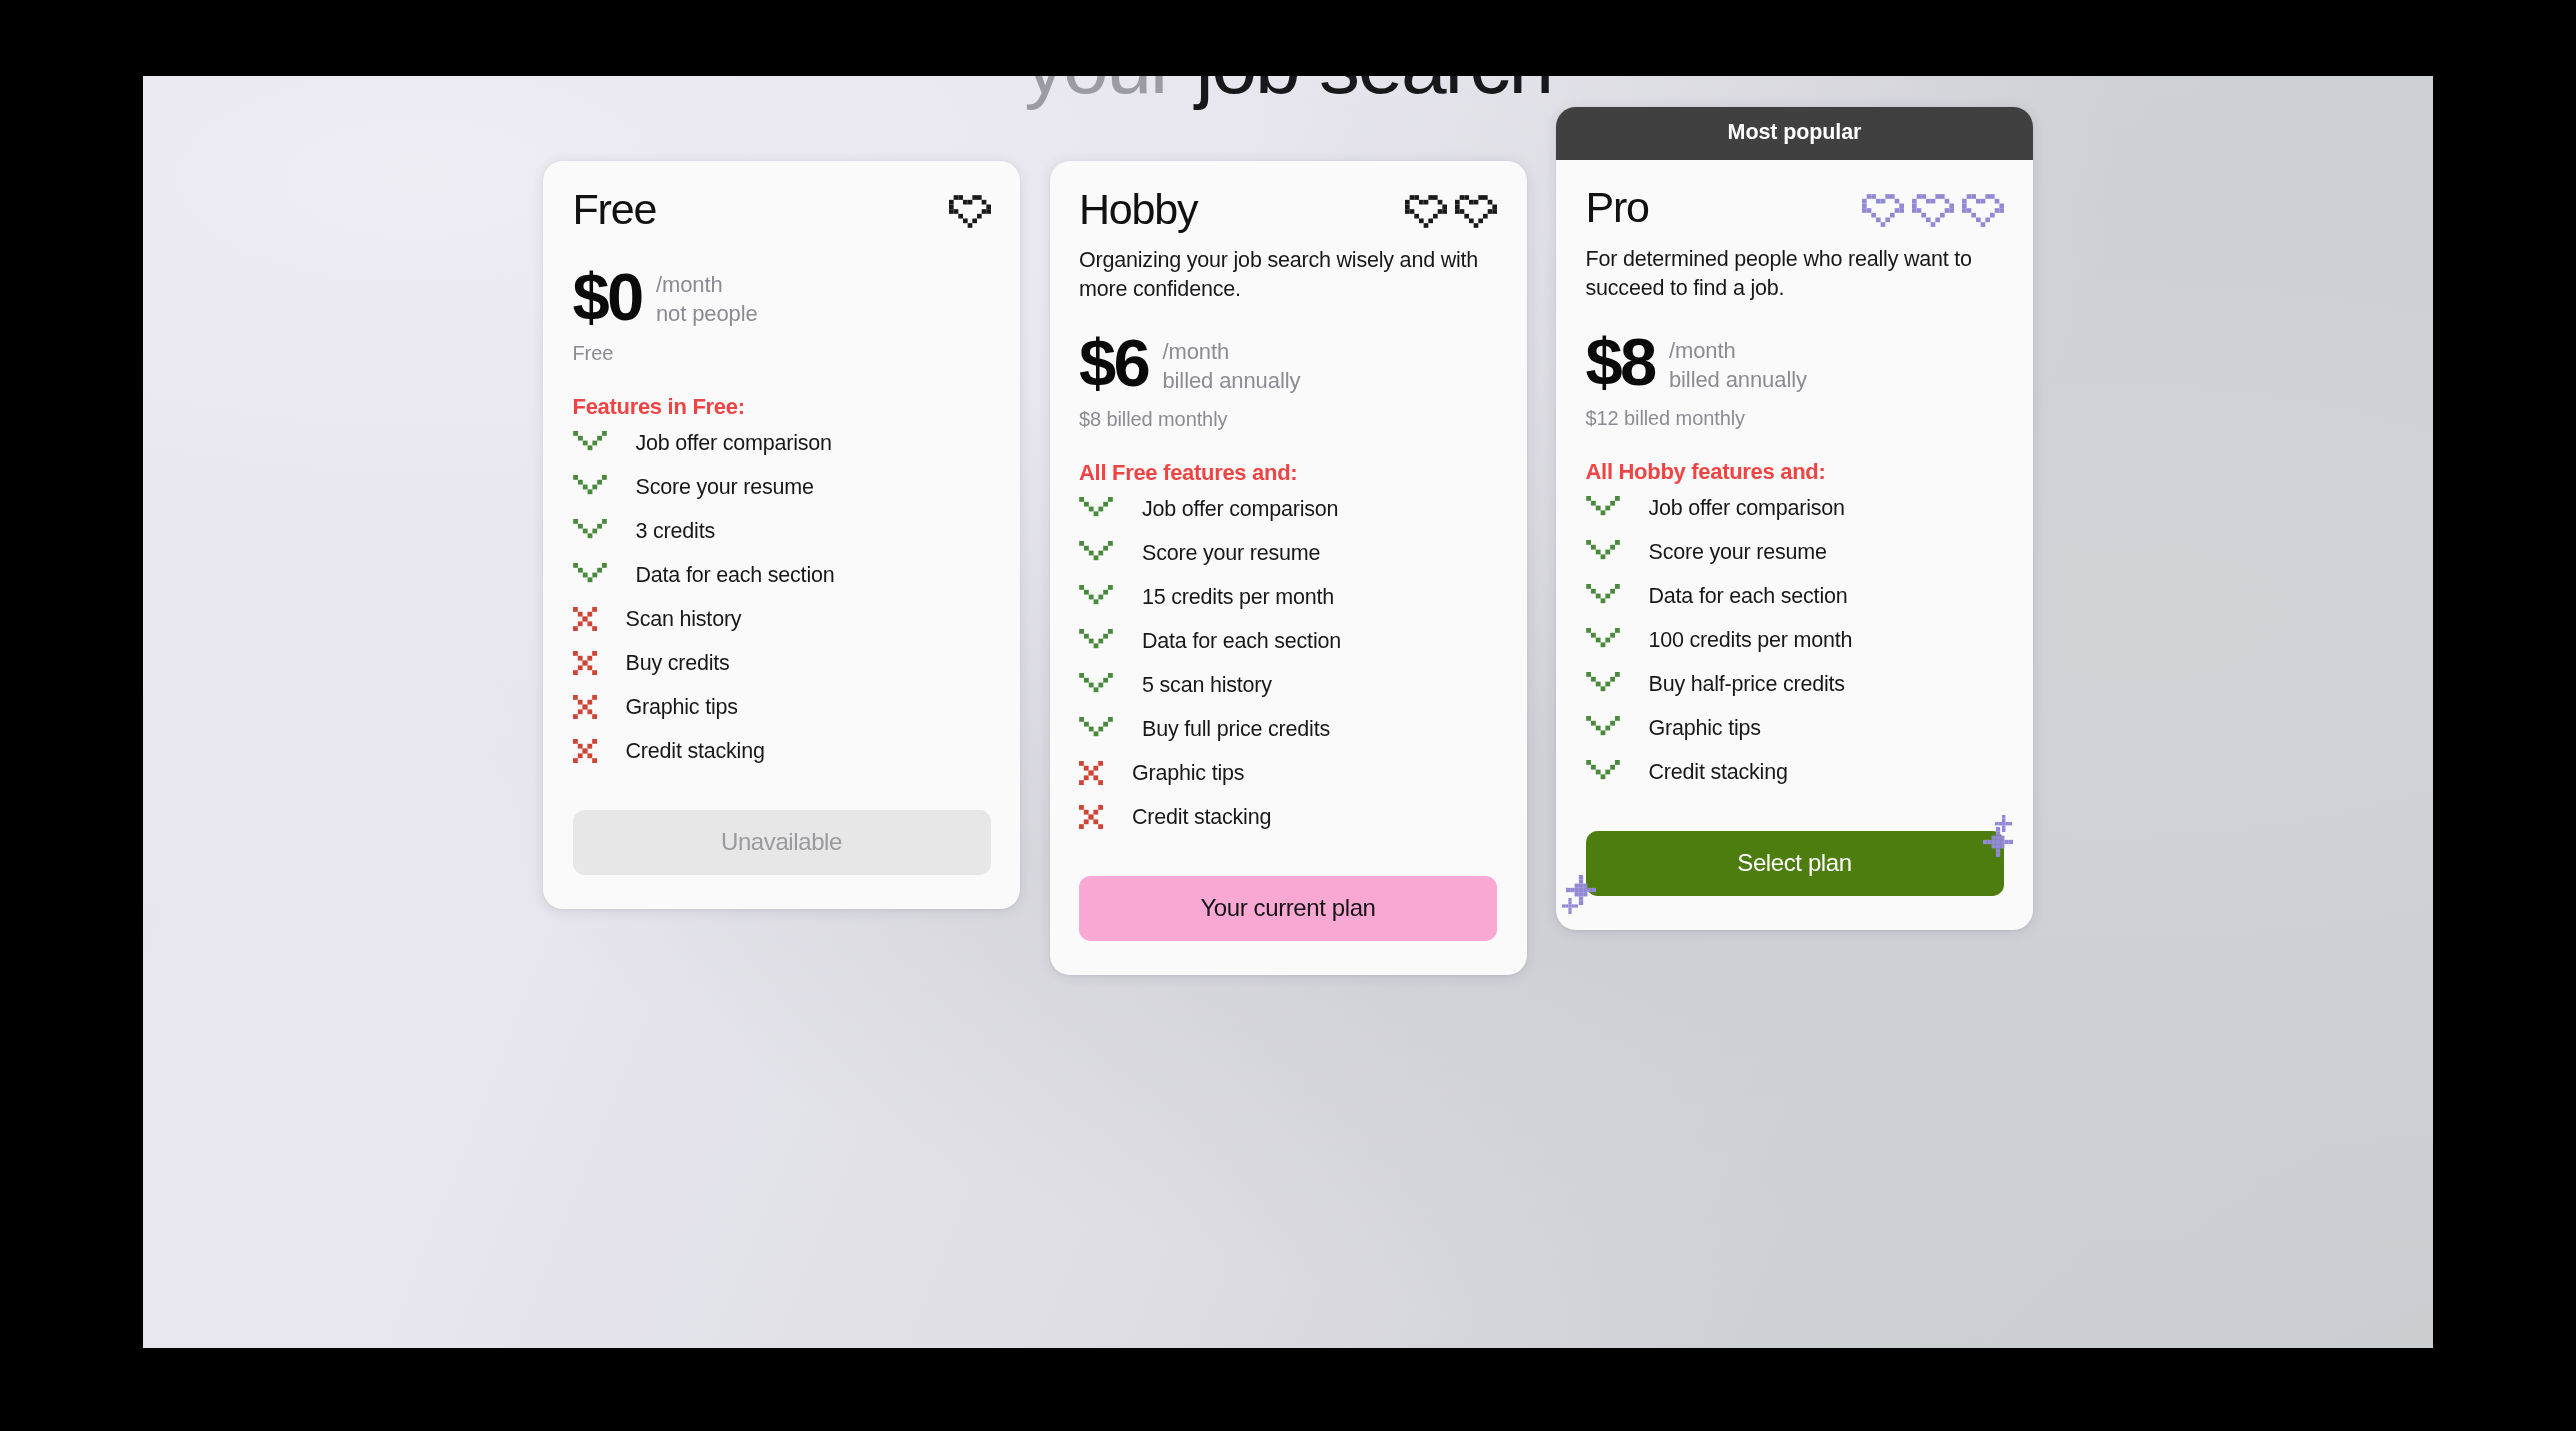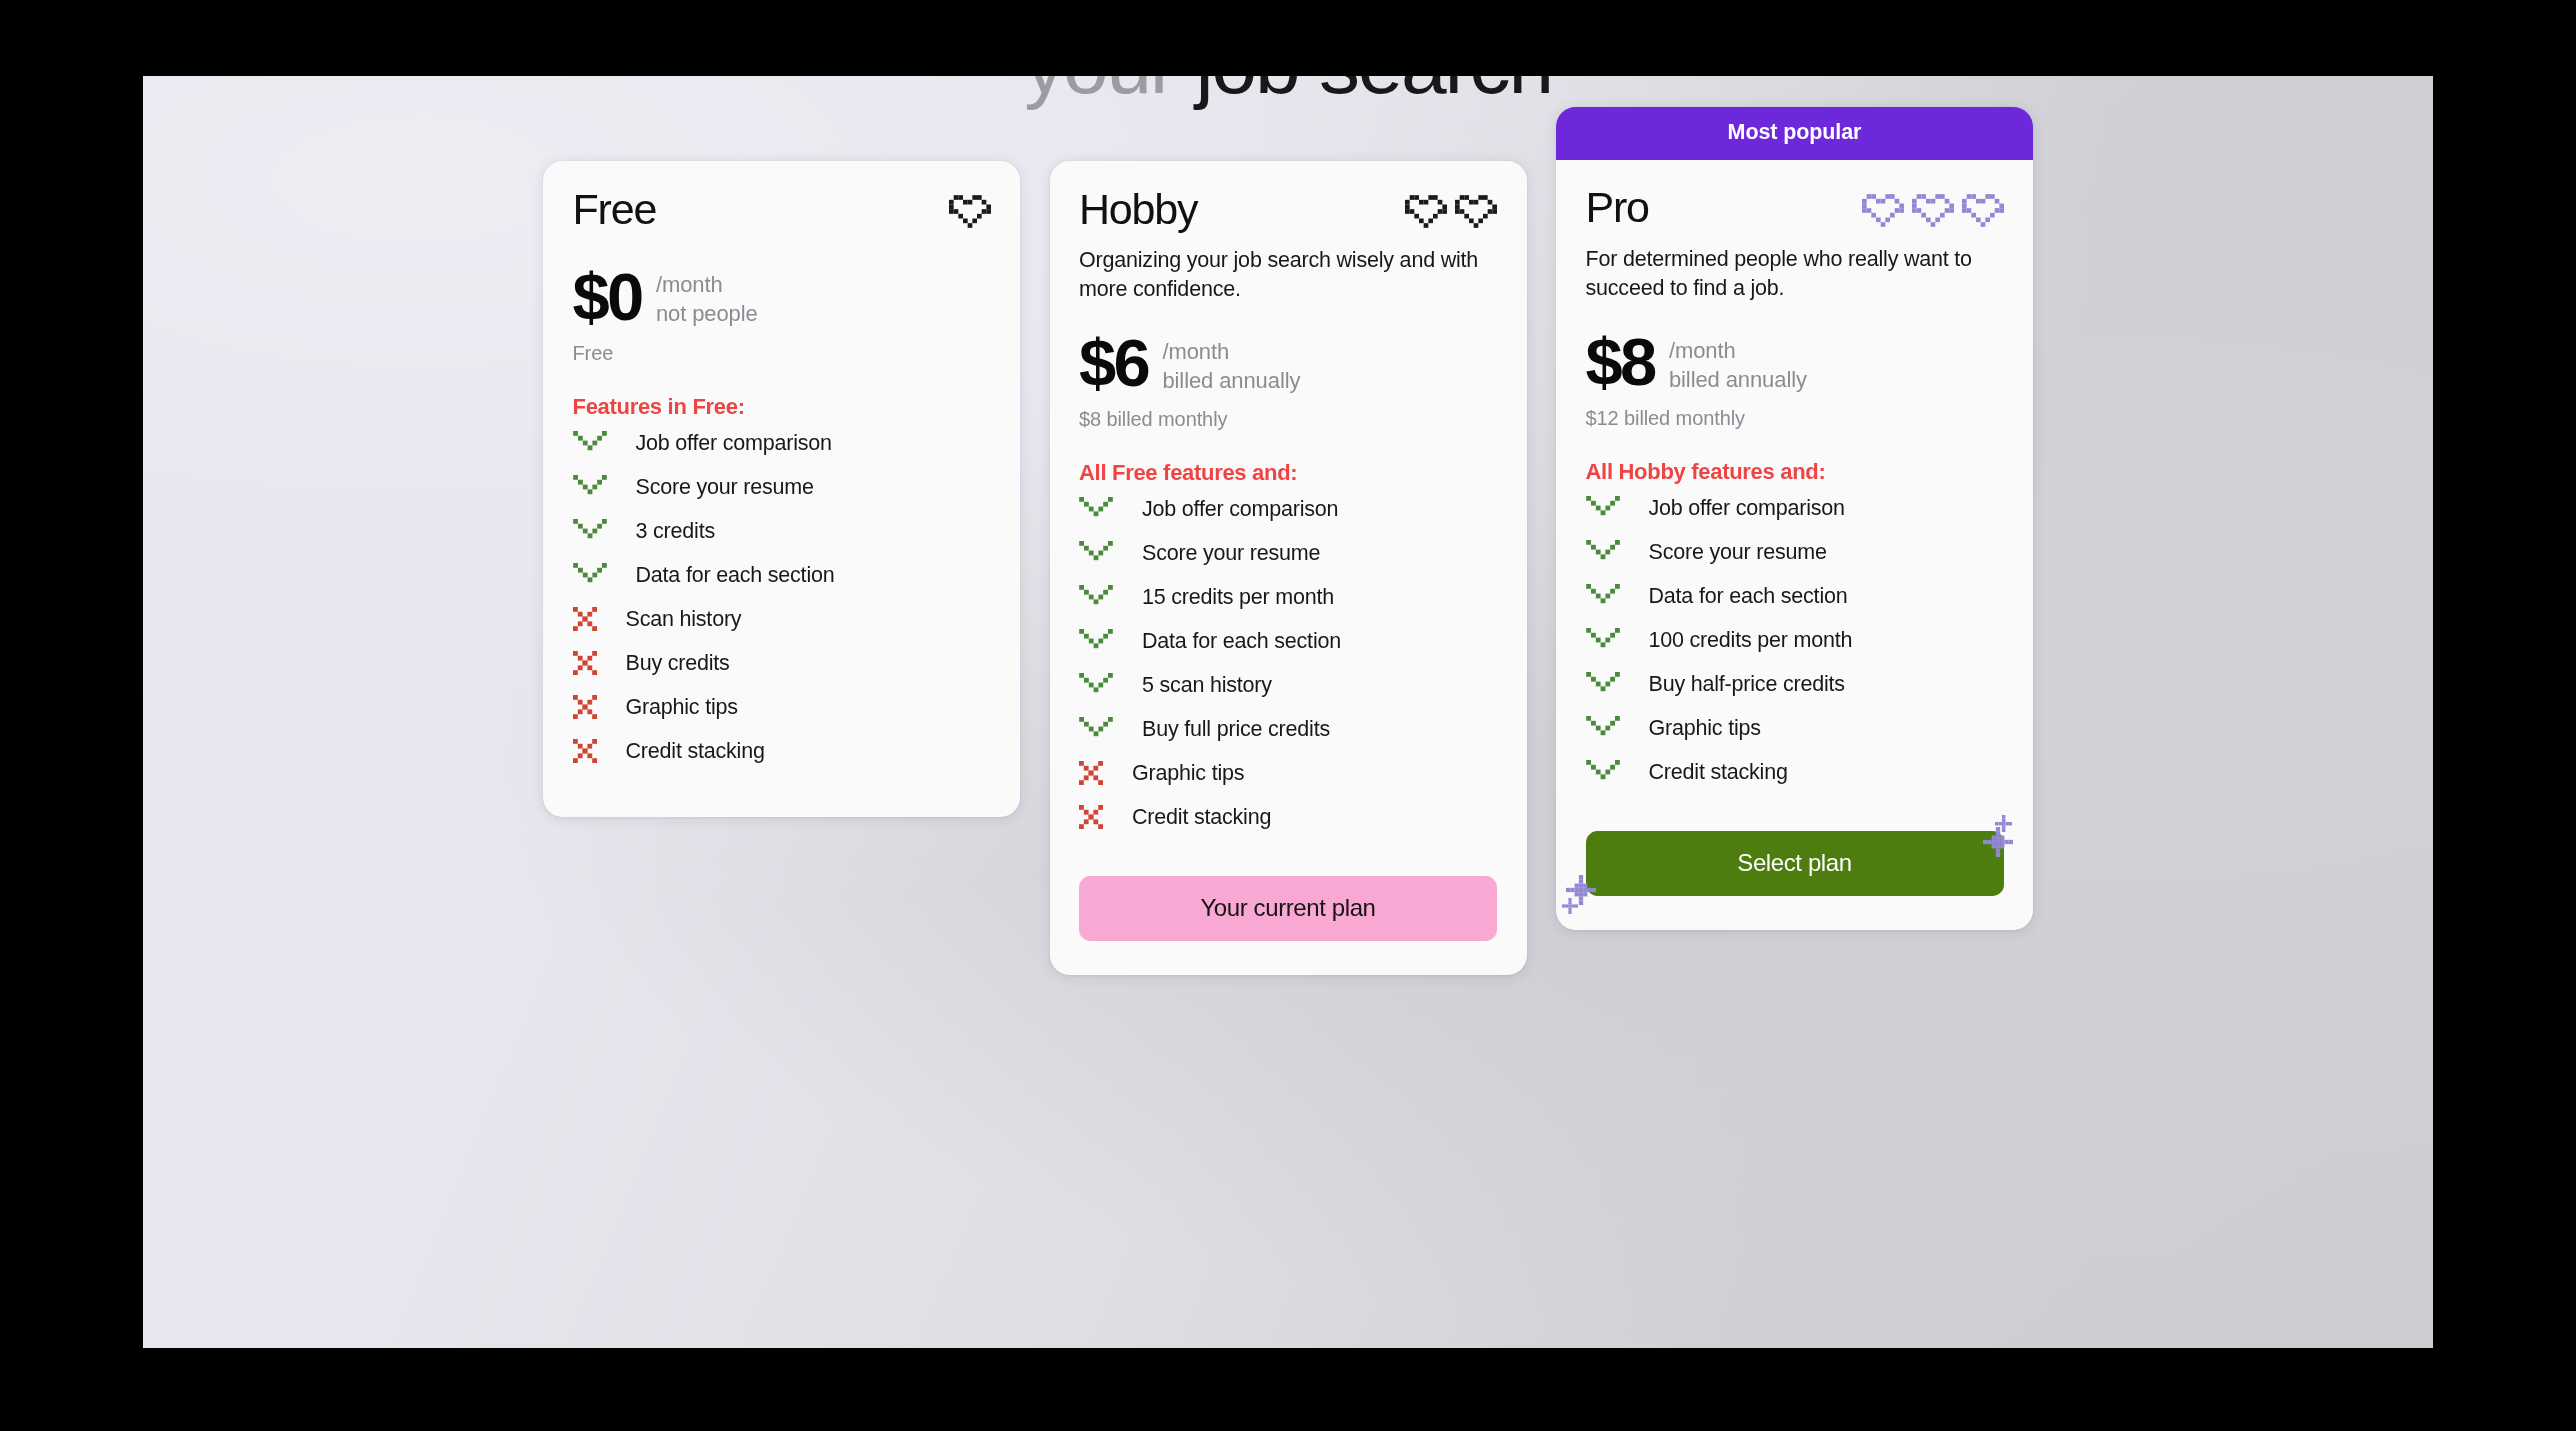--- a/index.html
+++ b/index.html
@@ -49,21 +49,21 @@
     width:477px;
     background:#fafafa;
     border-radius:19.7px;
     box-shadow:0 1.8px 12.5px rgba(40,40,60,.10), 0 0.9px 2.7px rgba(40,40,60,.06);
     overflow:hidden;
     position:relative;
   }
   .card.featured { margin-top:-54px; }
 
   .ribbon {
-    background:#6d28d9;
+    background:#404040;
     color:#fff;
     text-align:center;
     font-size:21.5px;
     font-weight:700;
     letter-spacing:-0.1px;
     padding:13.4px 0 14.3px;
   }
 
   .card-body { padding:25px 29.5px 34px; }
 
@@ -331,20 +331,23 @@
                     <rect x="10.8" y="10.8" width="5.4" height="5.4" fill="#cf4435"></rect>
                     <rect x="10.8" y="10.8" width="5.4" height="5.4" fill="#cf4435"></rect>
                     <rect x="16.200000000000003" y="16.200000000000003" width="5.4" height="5.4" fill="#cf4435"></rect>
                     <rect x="5.4" y="16.200000000000003" width="5.4" height="5.4" fill="#cf4435"></rect>
                     <rect x="21.6" y="21.6" width="5.4" height="5.4" fill="#cf4435"></rect>
                     <rect x="0" y="21.6" width="5.4" height="5.4" fill="#cf4435"></rect>
                   </svg>
                 </span>
         <span class="feature-label">Credit stacking</span>
       </div>
+            </div>
+            <div class="cta-wrap">
+              <button class="cta disabled">Unavailable</button>
             </div>
           </div>
         </div>
         <div class="card">
           <div class="card-body">
             <div class="card-head">
       <div class="plan-name">Hobby</div>
       <div class="hearts">
                 <span>
                   <svg class="pix" width="42" height="33" viewBox="0 0 46.800000000000004 36.4">

